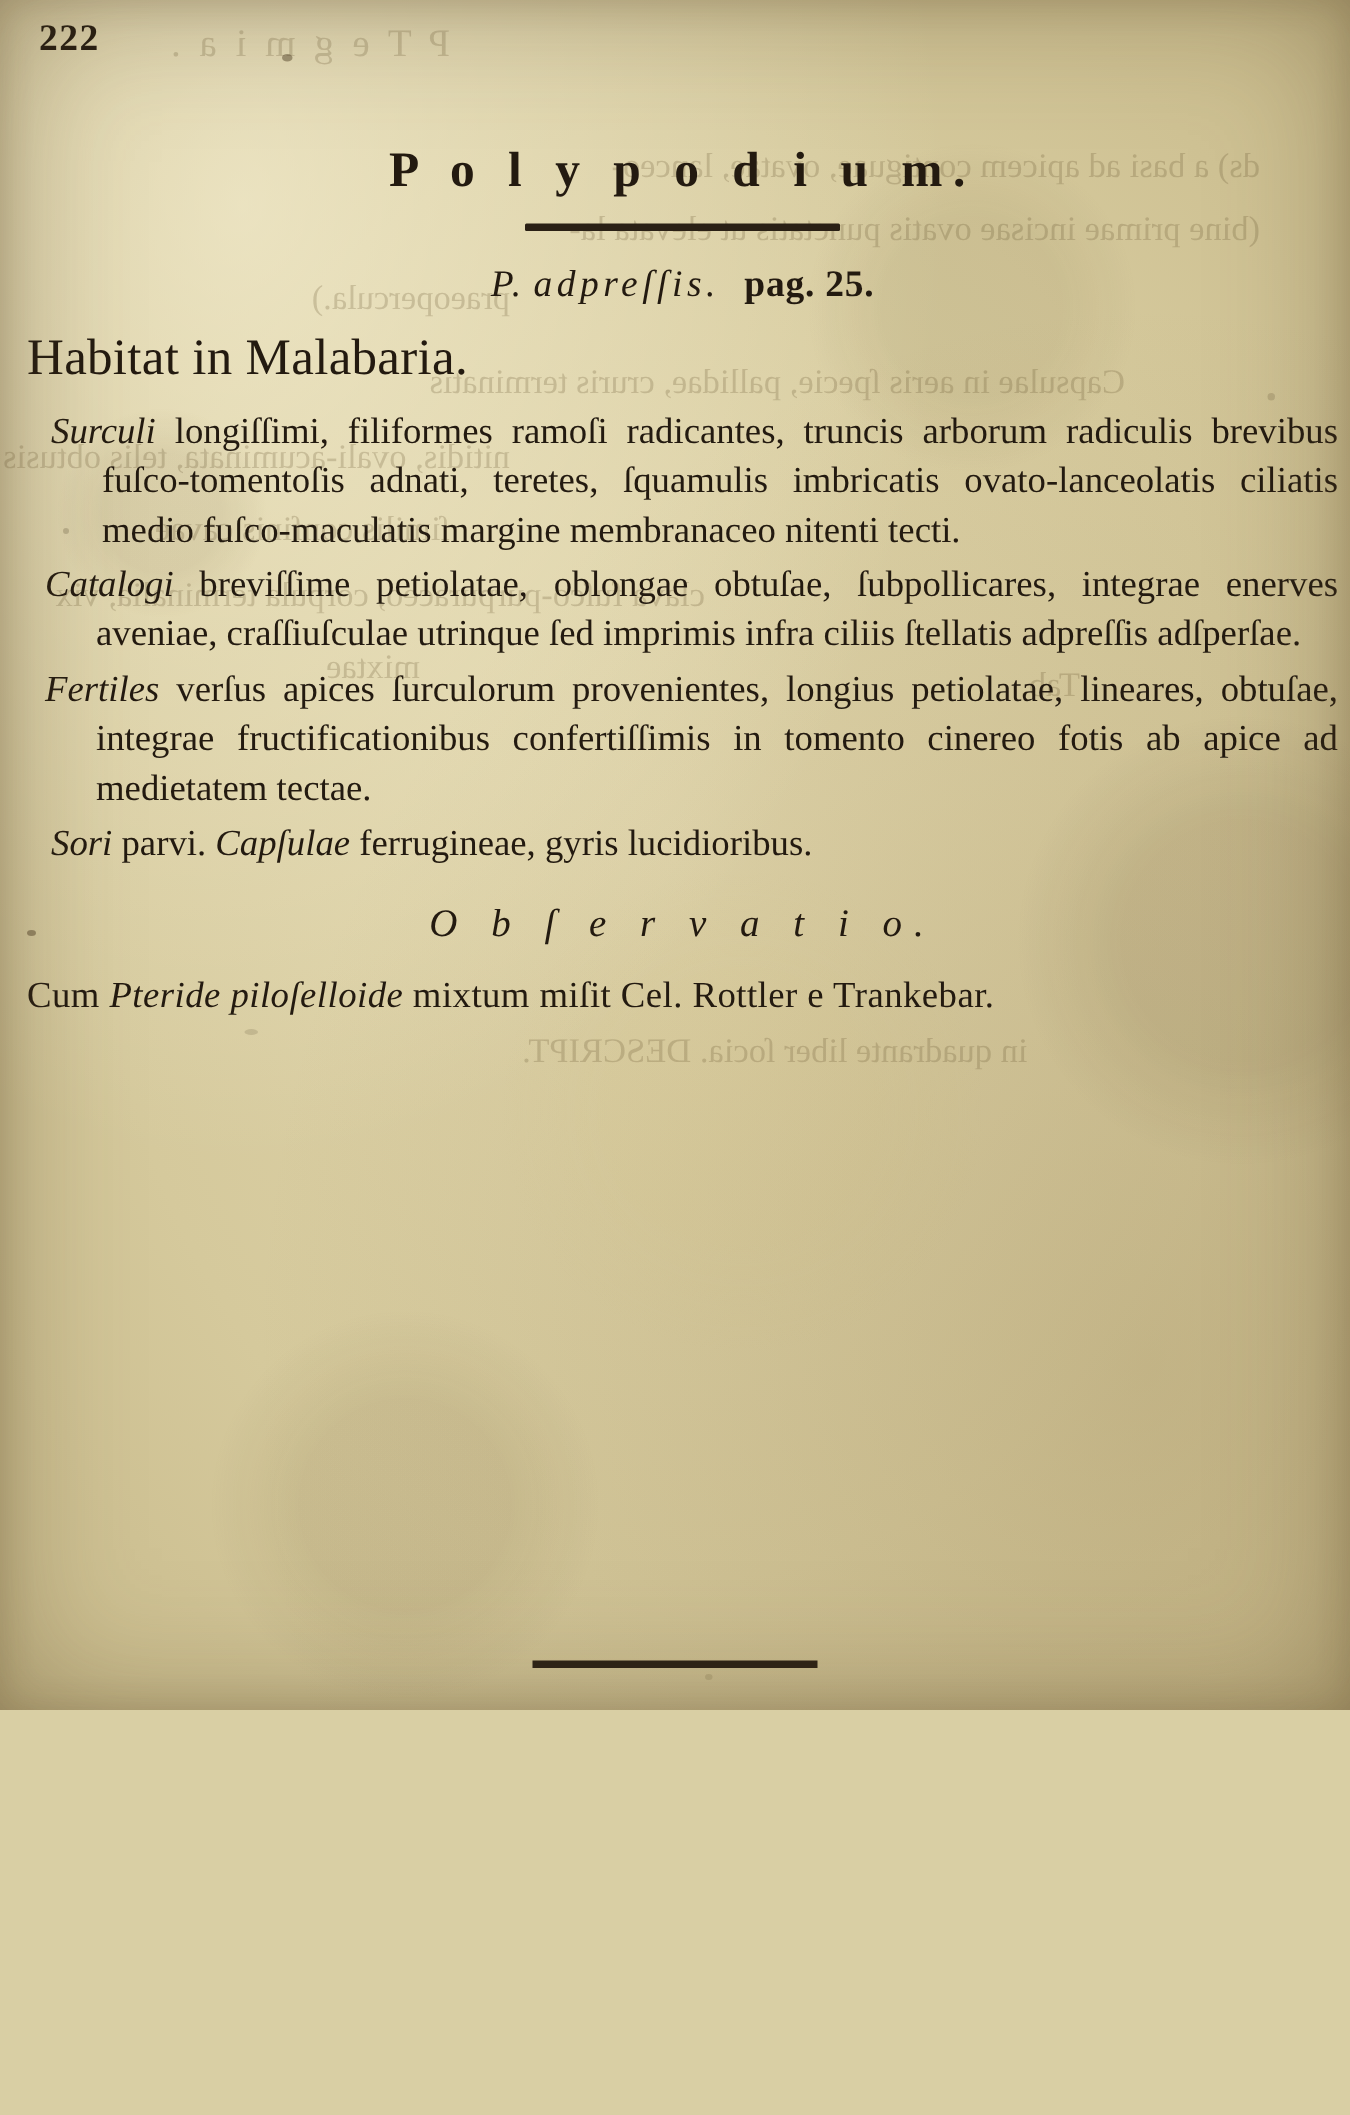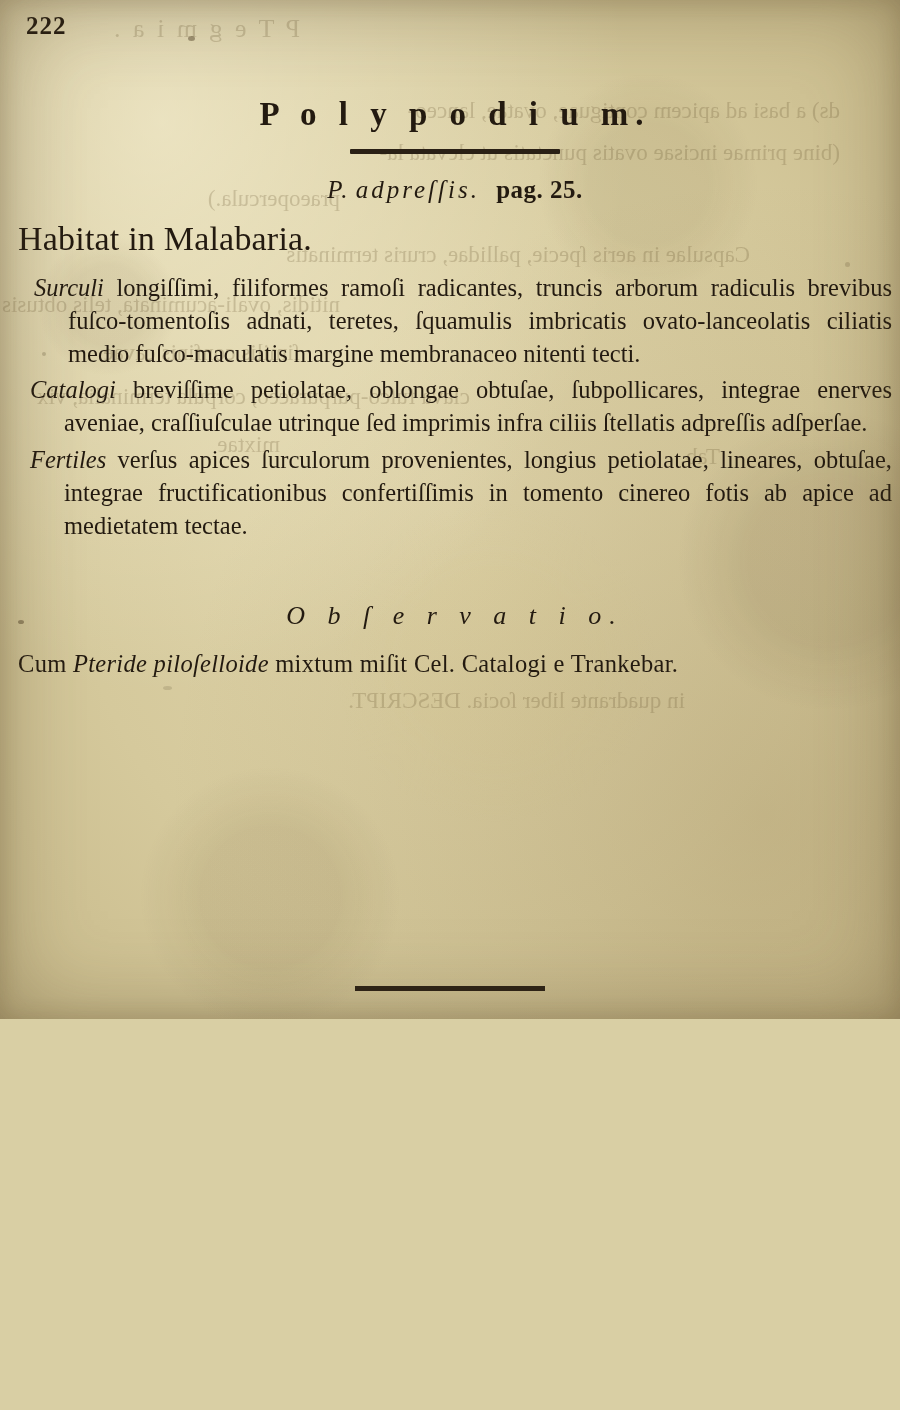--- a/index.html
+++ b/index.html
@@ -10,21 +10,21 @@
     width: 900px;
     height: 1410px;
     background: #d9cfa4;
     font-family: "Liberation Serif", serif;
     color: #231a10;
     overflow: hidden;
   }
   .page {
     position: relative;
     width: 900px;
-    height: 1019px;
+    height: 1140px;
     box-sizing: border-box;
     background:
       radial-gradient(ellipse at 18% 12%, rgba(255,250,225,0.55) 0%, rgba(255,250,225,0) 45%),
       radial-gradient(ellipse at 85% 80%, rgba(150,128,82,0.28) 0%, rgba(150,128,82,0) 55%),
       radial-gradient(ellipse at 50% 50%, #e0d5ab 0%, #d5c99c 60%, #c9bb8c 100%);
     overflow: hidden;
   }
   
   .grain {
     position: absolute;
@@ -205,24 +205,25 @@
     <div class="habitat">Habitat in Malabaria.</div>
 
 
     <p class="para hang"><span class="it">Surculi</span><span> longiſſimi, filiformes ramoſi radicantes, truncis arborum radiculis brevibus fuſco-tomentoſis adnati, teretes, ſquamulis imbricatis ovato-lanceolatis ciliatis medio fuſco-maculatis margine membranaceo nitenti tecti.</span></p>
 
 
     <p class="para hang2"><span class="it">Catalogi</span><span> breviſſime petiolatae, oblongae obtuſae, ſubpollicares, integrae enerves aveniae, craſſiuſculae utrinque ſed imprimis infra ciliis ſtellatis adpreſſis adſperſae.</span></p>
 
     <p class="para hang2"><span class="it">Fertiles</span><span> verſus apices ſurculorum provenientes, longius petiolatae, lineares, obtuſae, integrae fructificationibus confertiſſimis in tomento cinereo fotis ab apice ad medietatem tectae.</span></p>
 
-
-    <div class="section-head" style="margin-top:58px;">O b ſ e r v a t i o.</div>
-
-    <p class="obs-para"><span>Cum </span><span class="it">Pteride piloſelloide</span><span> mixtum  miſit  Cel.  Catalogi  e Trankebar.</span></p>
+    <p class="para hang"><span class="it">Sori</span><span> parvi.  </span><span class="it">Capſulae</span><span> ferrugineae, gyris lucidioribus.</span></p>
+
+    <div class="section-head" style="margin-top:22px;">O b ſ e r v a t i o.</div>
+
+    <p class="obs-para"><span>Cum </span><span class="it">Pteride piloſelloide</span><span> mixtum  miſit  Cel.  Rottler  e Trankebar.</span></p>
 
   </div>
 
   <div class="bottom-rule"></div>
 
   <div class="edge-marks">
     <span class="speck" style="left:188px; top:36px; width:7px; height:5px;"></span>
     <span class="speck" style="left:18px; top:620px; width:6px; height:4px;"></span>
     <span class="speck" style="left:163px; top:686px; width:9px; height:4px; opacity:.35;"></span>
     <span class="speck" style="left:845px; top:262px; width:5px; height:5px; opacity:.4;"></span>

